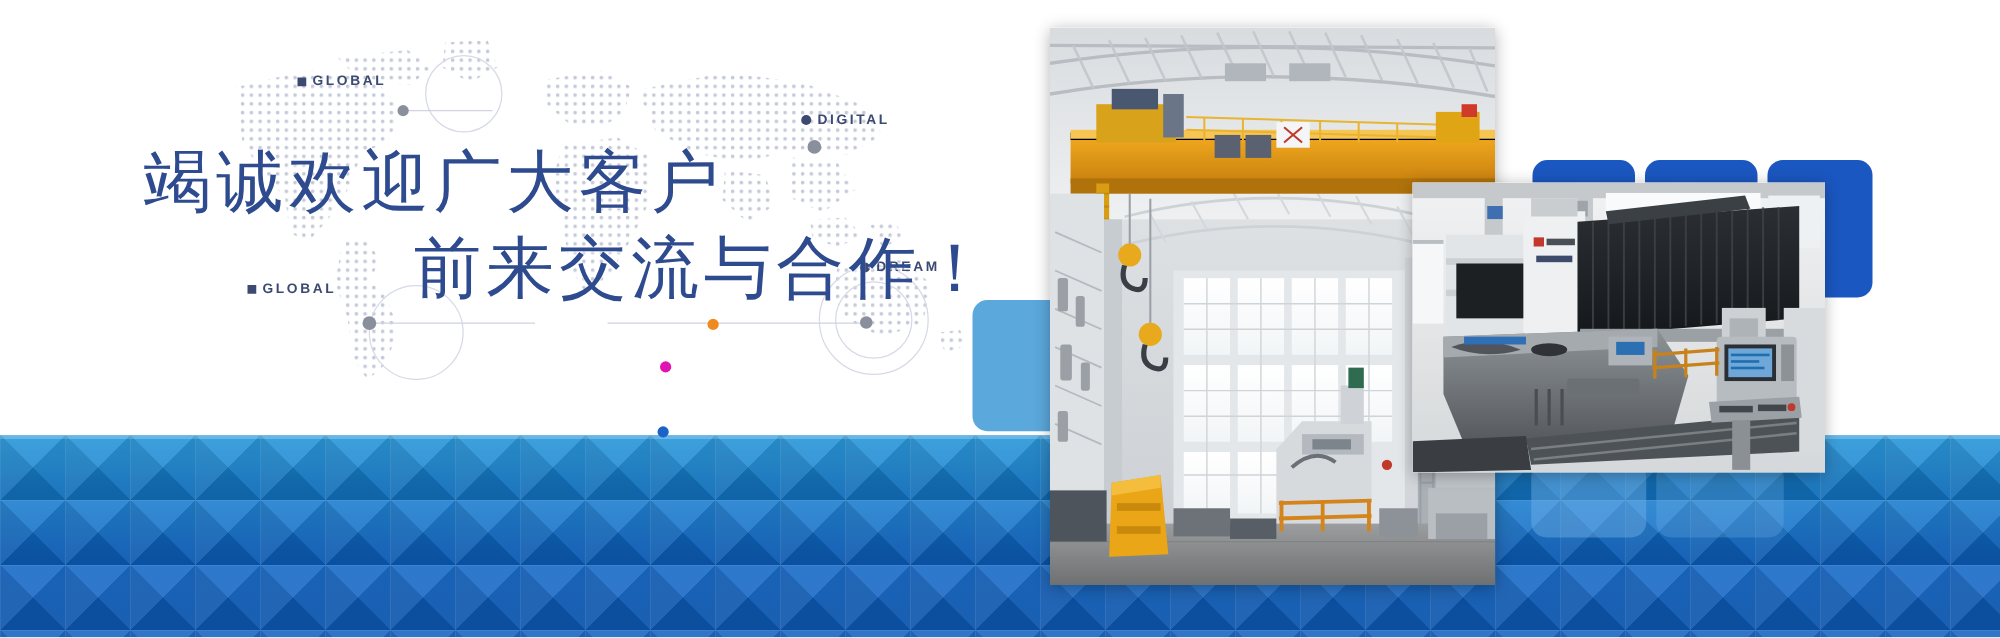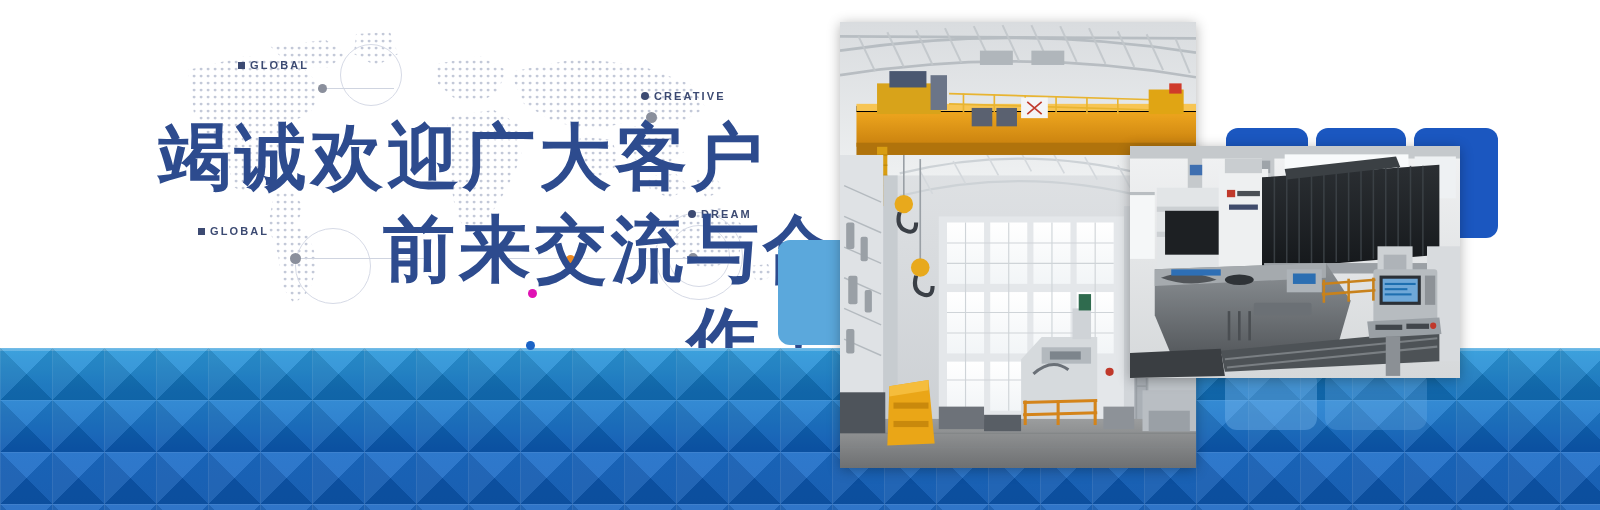--- a/index.html
+++ b/index.html
@@ -57,26 +57,25 @@
   .map-label .bullet-sq { width:7px; height:7px; background:#3c4a72; display:block; }
   .map-label .bullet-ci { width:8px; height:8px; background:#3c4a72; border-radius:50%; display:block; }
 
   
   .headline {
     position:absolute;
     left:115px; top:112px;
     width:680px;
     color:#2d4b8e;
     font-family:"Liberation Serif", serif;
-    font-weight:700;
-    font-size:72px;
+    font-weight:400;
+    font-size:54px;
     line-height:1.28;
     letter-spacing:4px;
     text-shadow:0 1px 0 rgba(255,255,255,.5);
-    margin-left:44px;
   }
   .headline .ln2 { display:block; padding-left:200px;text-align:right; }
 
   
   .band {
     position:absolute; left:0; bottom:0;
     width:1600px; height:162px;
     background:
       linear-gradient(180deg, rgba(255,255,255,.22) 0 3px, rgba(255,255,255,0) 3px),
       linear-gradient(180deg, #1f93d8 0%, #1680cf 22%, #0d63c4 62%, #0f5fc0 100%);
@@ -174,21 +173,21 @@
   <div class="accent-dot" style="left:566px; top:255px; width:9px; height:9px; background:#f08a1e;"></div>
   <div class="accent-dot" style="left:528px; top:289px; width:9px; height:9px; background:#e012b4;"></div>
   <div class="accent-dot" style="left:526px; top:341px; width:9px; height:9px; background:#1b63c6; z-index:6;"></div>
 
   <div class="map-label" style="left:238px; top:59px;">
     <span class="bullet-sq"></span>
     <span>GLOBAL</span>
   </div>
   <div class="map-label" style="left:641px; top:90px;">
     <span class="bullet-ci"></span>
-    <span>CREATIVE</span>
+    <span>DIGITAL</span>
   </div>
   <div class="map-label" style="left:198px; top:225px;">
     <span class="bullet-sq"></span>
     <span>GLOBAL</span>
   </div>
   <div class="map-label" style="left:688px; top:208px;">
     <span class="bullet-ci"></span>
     <span>DREAM</span>
   </div>
 

